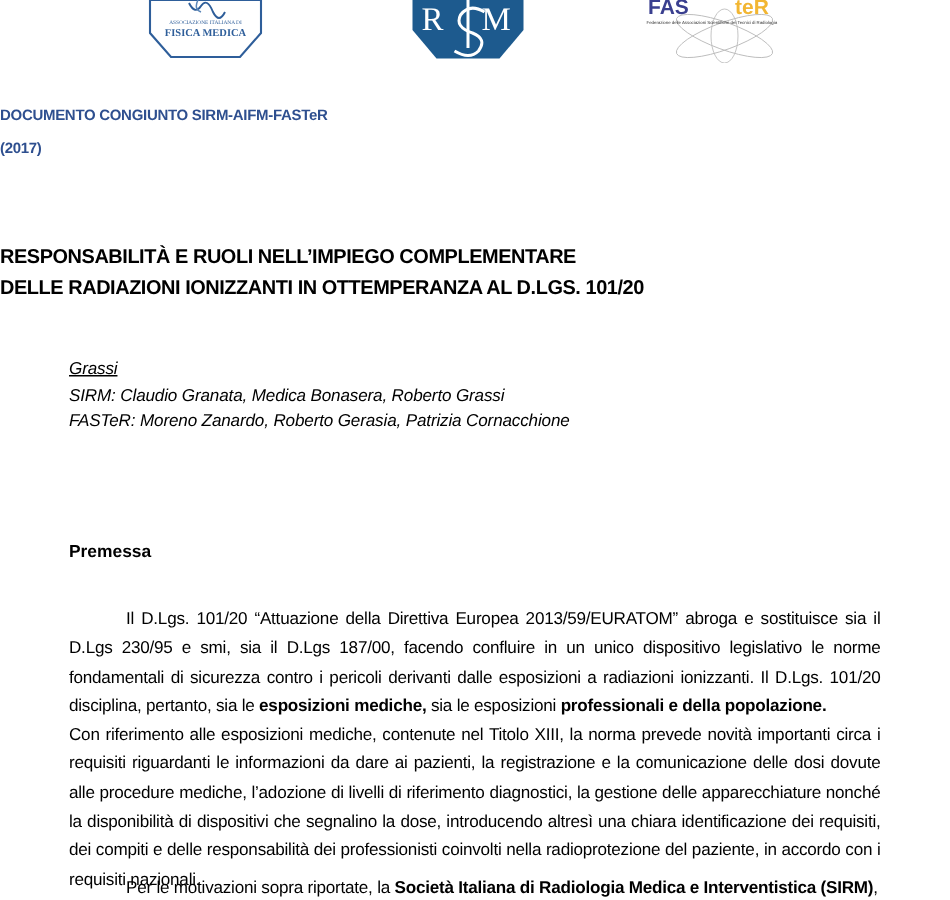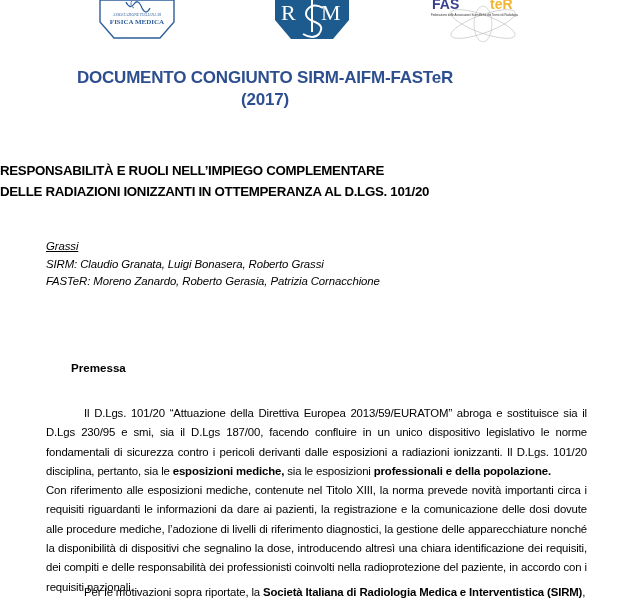--- a/index.html
+++ b/index.html
@@ -39,24 +39,23 @@
     .logo-faster {
       left: 430px;
       width: 106px;
       height: 42px;
     }
     .doc-title {
       position: absolute;
       top: 67px;
       left: 0;
       width: 530px;
-      text-align: center;
       color: #2e4f8f;
       font-weight: bold;
-      font-size: 17px;
+      font-size: 10px;
       line-height: 22px;
       letter-spacing: -0.2px;
     }
     .subtitle {
       position: absolute;
       top: 160px;
       left: 0;
       width: 633px;
       font-weight: bold;
       font-size: 13.3px;
@@ -74,21 +73,20 @@
     }
     .authors .u {
       text-decoration: underline;
     }
     .section-heading {
       position: absolute;
       top: 361px;
       left: 46px;
       font-weight: bold;
       font-size: 11.6px;
-      margin-left: 25px;
     }
     .body-text {
       position: absolute;
       top: 404px;
       left: 46px;
       width: 541px;
       font-size: 11.4px;
       line-height: 19.3px;
       text-align: justify;
       letter-spacing: -0.15px;
@@ -151,21 +149,21 @@
 </div>
 
 <div class="subtitle">
   <div>RESPONSABILITÀ E RUOLI NELL’IMPIEGO COMPLEMENTARE</div>
   <div>DELLE RADIAZIONI IONIZZANTI IN OTTEMPERANZA AL D.LGS. 101/20</div>
 </div>
 
 <div class="authors">
   <div><span class="u">Grassi</span></div>
   <div>
-    <span>SIRM: </span><span>Claudio Granata, Luigi Bonasera, Roberto Grassi</span>
+    <span>SIRM: </span><span>Claudio Granata, Medica Bonasera, Roberto Grassi</span>
   </div>
   <div>
     <span>FASTeR: </span><span>Moreno Zanardo, Roberto Gerasia, Patrizia Cornacchione</span>
   </div>
 </div>
 
 <div class="section-heading">Premessa</div>
 
 <div class="body-text">
   <p class="indent"><span>Il D.Lgs. 101/20 “Attuazione della Direttiva Europea 2013/59/EURATOM” abroga e sostituisce sia il D.Lgs 230/95 e smi, sia il D.Lgs 187/00, facendo confluire in un unico dispositivo legislativo le norme fondamentali di sicurezza contro i pericoli derivanti dalle esposizioni a radiazioni ionizzanti. Il D.Lgs. 101/20 disciplina, pertanto, sia le </span><b>esposizioni mediche,</b><span> sia le esposizioni </span><b>professionali e della popolazione.</b></p>

